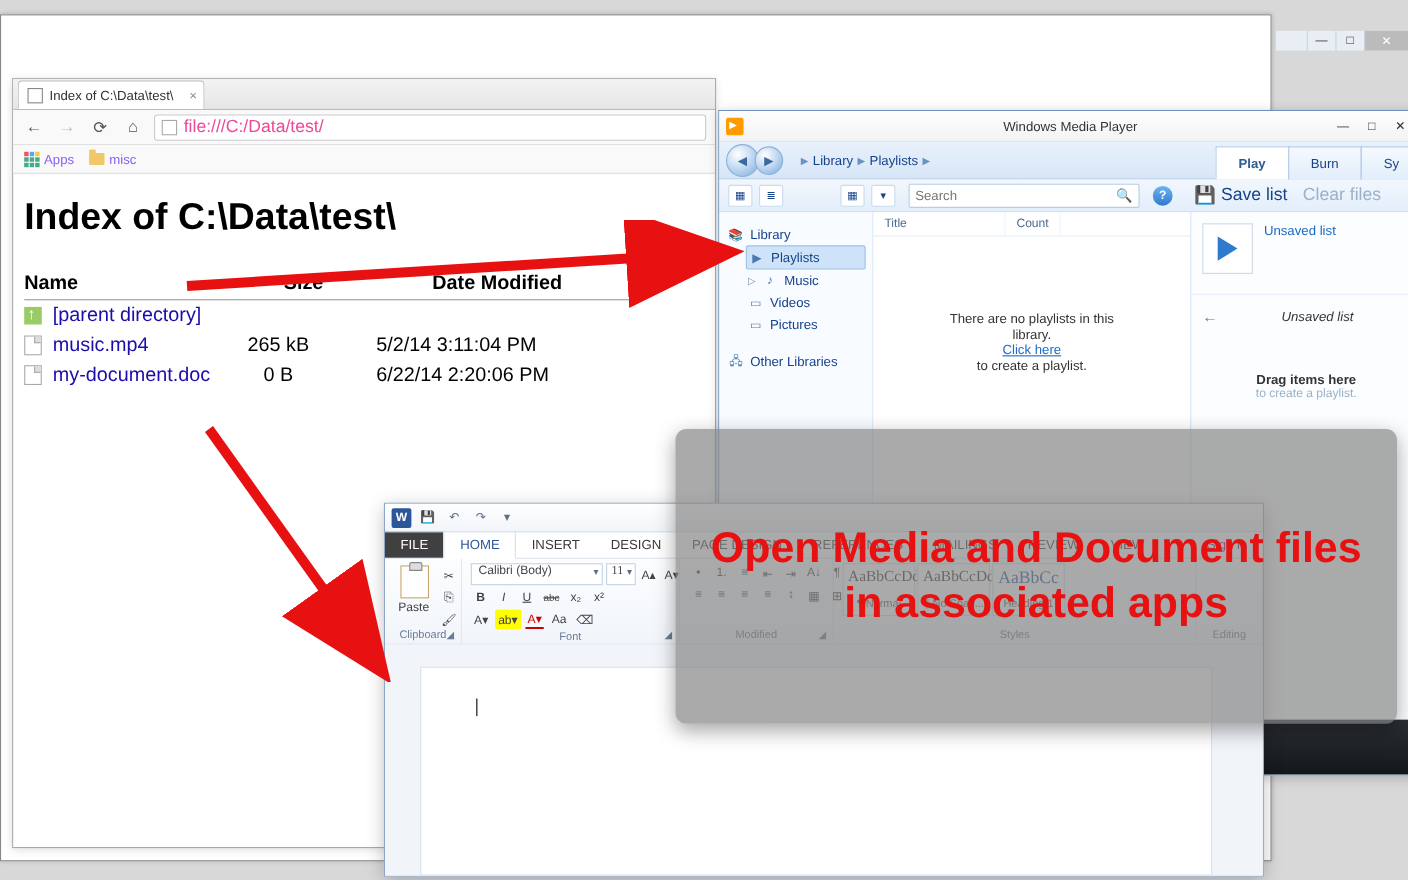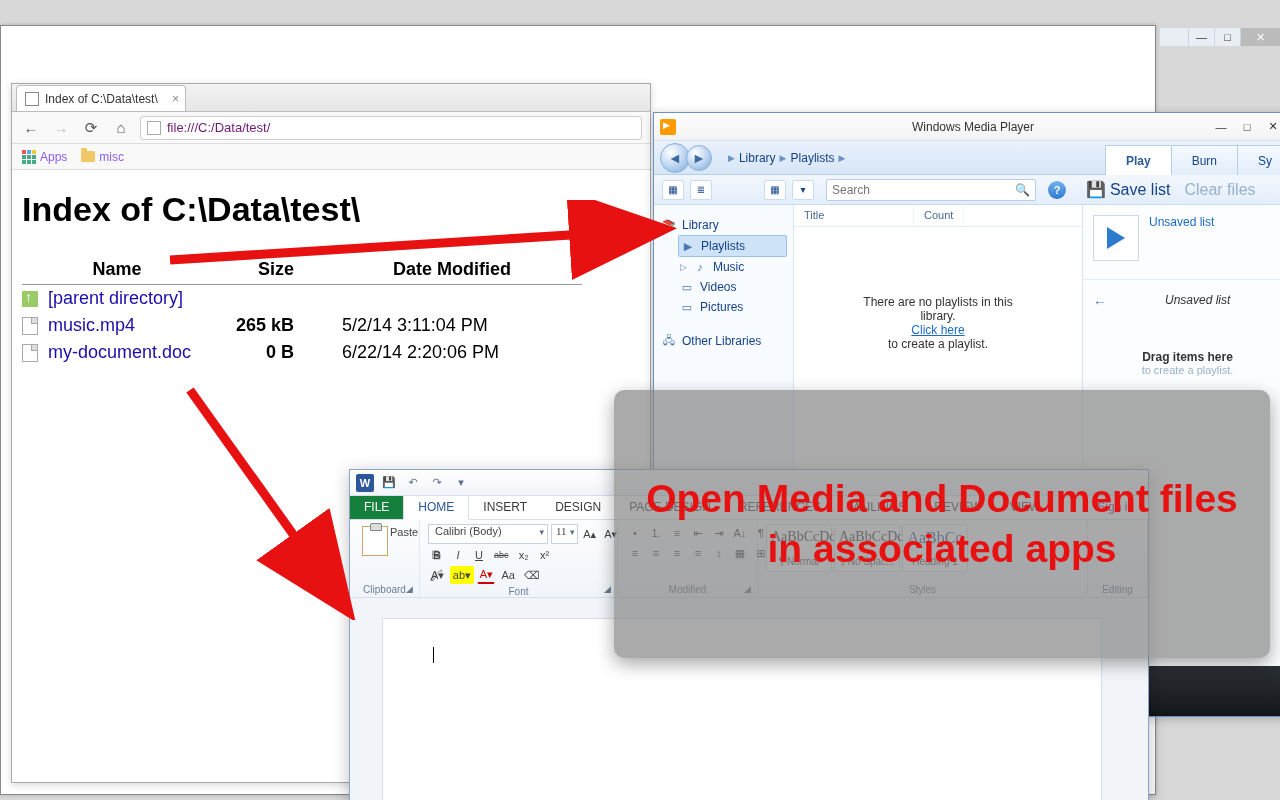--- a/index.html
+++ b/index.html
@@ -1,50 +1,50 @@
 <!DOCTYPE html>
 <html><head>
 <meta charset="utf-8">
 <style>
 * { box-sizing: border-box; margin: 0; padding: 0; font-family: "Segoe UI", Tahoma, sans-serif; }
 body { width: 1280px; height: 800px; background: #d8d8d8; position: relative; overflow: hidden; }
 
 
-.main-window { position: absolute; left: 0; top: 25px; width: 1156px; height: 770px; background: #fff; border: 1px solid #888; box-shadow: 0 0 4px rgba(0,0,0,0.2); }
+.main-window { position: absolute; left: 0; top: 13px; width: 1156px; height: 770px; background: #fff; border: 1px solid #888; box-shadow: 0 0 4px rgba(0,0,0,0.2); }
 .main-titlebar { position: absolute; right: 0; top: -18px; width: 120px; height: 18px; background: #e8eef4; display: flex; justify-content: flex-end; align-items: center; }
 .main-titlebar .wbtn { width: 26px; height: 18px; display: flex; align-items: center; justify-content: center; border-left: 1px solid #cbd4de; font-size: 11px; color: #333; cursor: default; }
 .main-titlebar .wbtn.close { background: #bbb; color: #fff; width: 40px; }
 
 
 .browser { position: absolute; left: 10px; top: 57px; width: 640px; height: 700px; background: #fff; border: 1px solid #aaa; box-shadow: 0 2px 8px rgba(0,0,0,0.15); }
 .browser-tabs { height: 28px; background: linear-gradient(#f3f3f3,#e6e6e6); display: flex; align-items: flex-end; padding-left: 4px; border-bottom: 1px solid #bbb; }
 .tab { background: #fff; border: 1px solid #bbb; border-bottom: none; border-radius: 4px 4px 0 0; height: 26px; padding: 0 26px 0 8px; display: flex; align-items: center; gap: 6px; font-size: 12px; color: #333; position: relative; min-width: 170px; }
 .tab .favicon { width: 14px; height: 14px; border: 1px solid #888; background: #fff; }
 .tab .close-x { position: absolute; right: 6px; font-size: 12px; color: #888; }
 .browser-toolbar { height: 32px; border-bottom: 1px solid #ddd; display: flex; align-items: center; gap: 8px; padding: 0 8px; background: #f9f9f9; }
 .nav-btn { width: 22px; height: 22px; border-radius: 3px; display: flex; align-items: center; justify-content: center; color: #555; font-size: 15px; }
 .nav-btn.disabled { color: #bbb; }
 .omnibox { flex: 1; height: 24px; border: 1px solid #ccc; border-radius: 3px; display: flex; align-items: center; padding: 0 6px; gap: 6px; background: #fff; }
 .omnibox .page-ico { width: 14px; height: 14px; border: 1px solid #aaa; }
-.omnibox input { border: none; flex: 1; font-size: 13px; color: #701a75; outline: none; }
+.omnibox input { border: none; flex: 1; font-size: 16px; color: #ec4899; outline: none; }
 .bookmarks-bar { height: 26px; border-bottom: 1px solid #ddd; display: flex; align-items: center; gap: 14px; padding: 0 10px; font-size: 12px; color: #8b5cf6; background: #f9f9f9; }
 .bookmarks-bar .bm { display: flex; align-items: center; gap: 4px; }
 .apps-ico { width: 14px; height: 14px; display: grid; grid-template-columns: repeat(3,1fr); grid-template-rows: repeat(3,1fr); gap: 1px; }
 .apps-ico span { background: #4a8; }
 .apps-ico span:nth-child(1){background:#e55}.apps-ico span:nth-child(2){background:#5ae}.apps-ico span:nth-child(3){background:#ec4}
 .folder-ico { width: 14px; height: 11px; background: #f1c867; border-radius: 1px; position: relative; }
 .folder-ico::before { content:''; position:absolute; top:-3px; left:0; width:6px; height:3px; background:#f1c867; border-radius:1px 1px 0 0;}
 .browser-body { padding: 20px 10px; font-family: "Times New Roman", serif; color: #000; }
 .browser-body h1 { font-size: 34px; font-weight: bold; margin-bottom: 26px; }
 .dir-table { width: 560px; border-collapse: collapse; font-size: 18px; }
-.dir-table th { text-align: center; border-bottom: 1px solid #999; padding: 4px 0; font-weight: bold; }
+.dir-table th { text-align: left; border-bottom: 1px solid #999; padding: 4px 0; font-weight: bold; }
 .dir-table th:nth-child(2){ text-align:right; padding-right:28px; width:110px;}
 .dir-table th:nth-child(3){ text-align:center; width:260px;}
 .dir-table td { padding: 3px 0; vertical-align: middle; }
-.dir-table td:nth-child(2){ text-align:right; padding-right:28px;font-weight:bold;}
+.dir-table td:nth-child(2){ text-align:center; padding-right:28px;}
 .dir-table td:nth-child(3){ text-align:left; padding-left:20px;}
 .dir-table a { color: #1a0dab; text-decoration: none; }
 .file-ico { width:16px; height:18px; background:#fff; border:1px solid #aaa; display:inline-block; margin-right:10px; position:relative; vertical-align:middle;}
 .file-ico::after{content:''; position:absolute; top:0; right:0; width:5px; height:5px; background:#ddd; border-left:1px solid #aaa; border-bottom:1px solid #aaa;}
 .up-ico { width:16px; height:16px; background:#9c6; display:inline-block; margin-right:10px; vertical-align:middle; position:relative;}
 .up-ico::after{content:'↑'; position:absolute; left:3px; top:-2px; color:#fff; font-size:14px; font-weight:bold;}
 
 
 .wmp { position: absolute; left: 652px; top: 86px; width: 640px; height: 605px; background: #fff; border: 1px solid #6b93c1; box-shadow: 0 2px 10px rgba(0,0,0,0.2); }
 .wmp-title { height: 28px; display: flex; align-items: center; justify-content: space-between; padding: 0 6px; background: linear-gradient(#fefefe,#f3f3f3); border-bottom: 1px solid #d4e2f1; }
@@ -90,27 +90,27 @@
 .wmp-footer{ height:50px; background:linear-gradient(#2b3035,#14171a); }
 
 
 .word { position:absolute; left:348px; top:443px; width:800px; height:340px; border:1px solid #8ca6c6; background:#fff; box-shadow:0 4px 16px rgba(0,0,0,0.25);}
 .word-qat{ height:26px; background:linear-gradient(#fff,#f1f4f9); border-bottom:1px solid #d6dfea; display:flex; align-items:center; padding:0 6px; gap:6px; font-size:11px; color:#5b6f8c; position:relative;}
 .word-ico{ width:18px; height:18px; background:#2b579a; color:#fff; display:flex;align-items:center;justify-content:center; font-weight:bold; font-size:11px; border-radius:2px;}
 .qat-btn{ width:18px; height:18px; display:flex;align-items:center;justify-content:center; color:#5b6f8c;}
 .word-title{ position:absolute; left:0; right:0; text-align:center; color:#6a7c95; font-size:12px; pointer-events:none;}
 .word-tabs{ height:24px; display:flex; align-items:flex-end; background:#fff; border-bottom:1px solid #d6dfea; font-size:12px;}
 .word-tabs .wt{ padding:5px 14px; color:#3a3a3a;}
-.word-tabs .wt.file{ background:#15803d; color:#fff;}
+.word-tabs .wt.file{ background:#404040; color:#fff;}
 .word-tabs .wt.active{ border:1px solid #d6dfea; border-bottom:1px solid #fff; margin-bottom:-1px; background:#fff; color:#2b579a;}
 .word-tabs .signin{ margin-left:auto; padding:5px 14px; color:#701a75;}
 .word-ribbon{ height:78px; background:linear-gradient(#fcfdff,#f1f5fa); border-bottom:1px solid #d6dfea; display:flex; font-size:11px; color:#444;}
 .rgroup{ border-right:1px solid #e1e8f1; padding:4px 8px 2px 8px; display:flex; flex-direction:column; justify-content:space-between; position:relative;}
 .rgroup .lbl{ text-align:center; color:#6a7c95; font-size:10px;}
-.paste-big{ display:flex; flex-direction:row; align-items:flex-start; gap:2px; padding:2px 4px;}
+.paste-big{ display:flex; flex-direction:column; align-items:flex-end; gap:2px; padding:2px 4px;}
 .clip-ico{ width:26px; height:30px; background:#fff; border:1px solid #c7a86a; position:relative;}
 .clip-ico::before{content:''; position:absolute; top:-4px; left:7px; width:10px; height:6px; border:1px solid #888; border-radius:2px 2px 0 0; background:#ddd;}
 .rrow{ display:flex; gap:3px; align-items:center; margin-bottom:2px;}
 .rbtn{ min-width:18px; height:18px; border:1px solid transparent; display:flex;align-items:center;justify-content:center; padding:0 2px; border-radius:2px;}
 .font-sel{ height:20px; border:1px solid #c7d3e2; background:#fff; padding:0 14px 0 6px; font-size:11px; position:relative; min-width:120px;}
 .font-sel::after{content:'▾'; position:absolute; right:3px; top:2px; color:#5b6f8c; font-size:9px;}
 .size-sel{ height:20px; width:34px; border:1px solid #c7d3e2; background:#fff; padding:0 10px 0 4px; font-size:11px; position:relative;font-family:Liberation Serif, serif;}
 .size-sel::after{content:'▾'; position:absolute; right:2px; top:2px; color:#5b6f8c; font-size:9px;}
 .styles-gal{ display:flex; gap:2px;}
 .style-item{ width:66px; height:48px; border:1px solid #d6dfea; background:#fff; display:flex; flex-wrap:wrap; align-content:space-between; padding:4px; font-size:10px; color:#555; text-align:center;}

